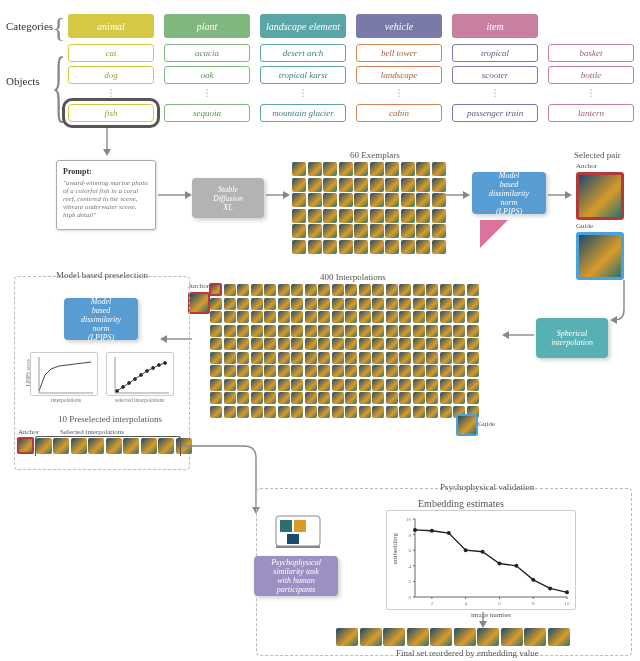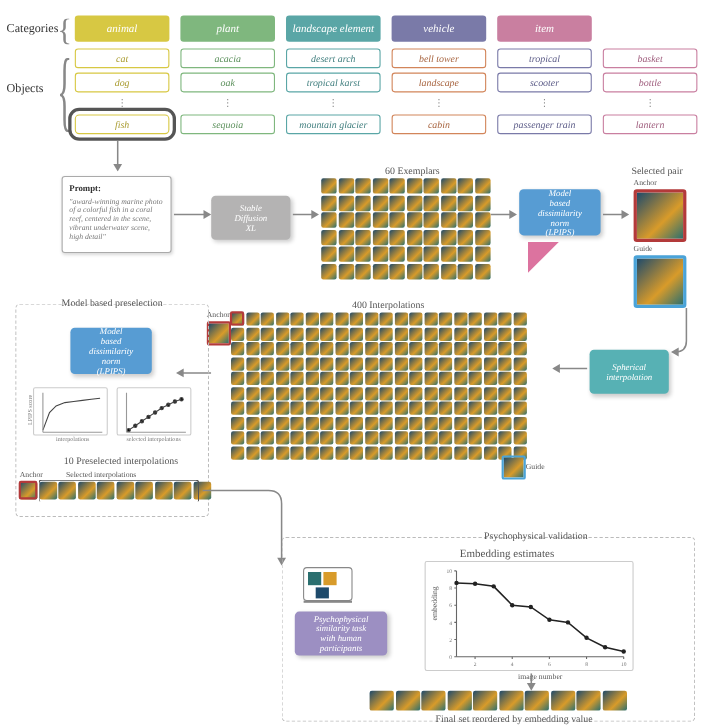--- a/index.html
+++ b/index.html
@@ -505,21 +505,21 @@
 
 <div class="stage" style="left:274px; top:514px;">
   <svg width="48" height="36">
     <rect x="2" y="2" width="44" height="30" rx="3" fill="#fff" stroke="#888"></rect>
     <rect x="6" y="6" width="12" height="12" fill="#2b6f6f"></rect>
       <rect x="20" y="6" width="12" height="12" fill="#d89b2a"></rect>
     <rect x="13" y="20" width="12" height="10" fill="#1e4a6b"></rect>
     <rect x="2" y="32" width="44" height="2" fill="#888"></rect>
   </svg>
 </div>
-<div class="stage node-box node-violet" style="left:268px; top:556px; width:84px; height:28px;">Psychophysical similarity task with human participants</div>
+<div class="stage node-box node-violet" style="left:254px; top:556px; width:84px; height:28px;">Psychophysical similarity task with human participants</div>
 
 <div class="section-title" style="left:418px; top:498px; font-size:10px;">Embedding estimates</div>
 <div class="stage mini-chart" style="left:386px; top:510px; width:190px; height:100px;">
   <svg width="190" height="100" id="embChart">
 
     <line x1="28" y1="86" x2="180" y2="86" stroke="#666"></line>
     <line x1="28" y1="8" x2="28" y2="86" stroke="#666"></line>
   <text x="24" y="88" text-anchor="end" class="tick-lbl">0</text>
       <line x1="26" x2="28" y1="86" y2="86" stroke="#666"></line>
       <text x="24" y="72.4" text-anchor="end" class="tick-lbl">2</text>

